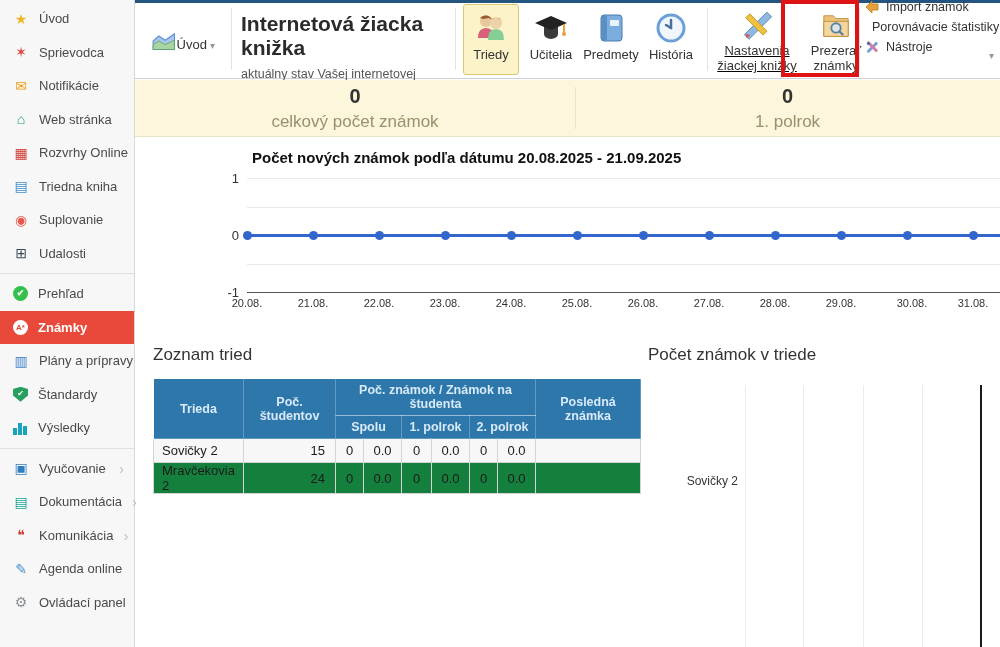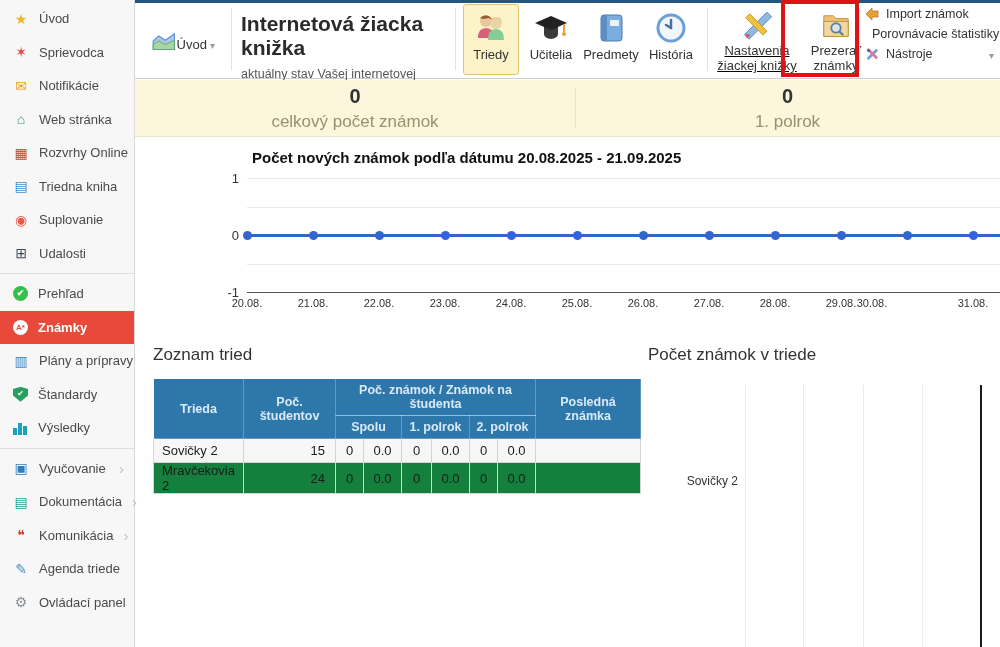--- a/index.html
+++ b/index.html
@@ -45,21 +45,21 @@
   .tb-title h1 { font-size:21px; font-weight:bold; color:#2b2b2b; }
   .tb-title .sub { font-size:12.5px; color:#555; margin-top:7px; }
   .tb-buttons { position:absolute; left:328px; top:4px; display:flex; gap:4px; align-items:stretch; height:71px; }
   .tb-btn { width:56px; border:1px solid transparent; border-radius:3px; display:flex; flex-direction:column;
             align-items:center; justify-content:flex-start; padding-top:7px; cursor:pointer; }
   .tb-btn .lbl { font-size:13px; color:#333; text-align:center; line-height:1.15; margin-top:4px; }
   .tb-btn.active { background:var(--active-tab-bg,#fdf3c9); border-color:var(--active-tab-border,#dfc772); }
   .tb-btn.wide { width:82px;text-decoration:underline; }
   .tb-btn.med { width:68px; }
   .tb-flex-div { width:1px; background:#e2e2e2; margin:4px 4px; }
-  .tb-menu { position:absolute; left:730px; top:7px; width:130px; display:flex; flex-direction:column; gap:6px; }
+  .tb-menu { position:absolute; left:730px; top:0; width:130px; display:flex; flex-direction:column; gap:6px; }
   .tb-menu-item { display:flex; align-items:center; gap:7px; font-size:12.5px; color:#333; cursor:pointer;
                   white-space:nowrap; }
   .menu-dd { position:absolute; right:6px; top:50px; color:#9a9a9a; font-size:10px; }
   .hl-box { position:absolute; left:646px; top:0; width:78px; height:77px;
             border:4px solid var(--highlight-red,#de1414); z-index:50; pointer-events:none; }
 
   
   .statsbar { position:absolute; left:0; top:80px; width:865px; height:57px;
               background:var(--stats-bg,#fcf6dc); border-bottom:1px solid #eae4c8; display:flex; }
   .stat { display:flex; flex-direction:column; align-items:center; justify-content:center; }
@@ -176,21 +176,21 @@
       <span class="sb-lb">Dokumentácia</span>
       <span class="sb-chev">›</span>
     </div>
     <div class="sb-item">
       <span class="sb-ic" style="color: rgb(203, 58, 46);">❝</span>
       <span class="sb-lb">Komunikácia</span>
       <span class="sb-chev">›</span>
     </div>
     <div class="sb-item">
       <span class="sb-ic" style="color: rgb(63, 140, 203);">✎</span>
-      <span class="sb-lb">Agenda triede</span>
+      <span class="sb-lb">Agenda online</span>
     </div>
     <div class="sb-item">
       <span class="sb-ic" style="color: rgb(138, 144, 150);">⚙</span>
       <span class="sb-lb">Ovládací panel</span>
     </div>
   </nav>
 
   <div class="content">
 
     <div class="toolbar">
@@ -339,21 +339,21 @@
           <div class="xlab" style="left: 409px;">25.08.</div>
           <div class="dot" style="left: 503.5px; top: 90.5px;"></div>
           <div class="xlab" style="left: 475px;">26.08.</div>
           <div class="dot" style="left: 569.5px; top: 90.5px;"></div>
           <div class="xlab" style="left: 541px;">27.08.</div>
           <div class="dot" style="left: 635.5px; top: 90.5px;"></div>
           <div class="xlab" style="left: 607px;">28.08.</div>
           <div class="dot" style="left: 701.5px; top: 90.5px;"></div>
           <div class="xlab" style="left: 673px;">29.08.</div>
           <div class="dot" style="left: 767.5px; top: 90.5px;"></div>
-          <div class="xlab" style="left: 704px;">30.08.</div>
+          <div class="xlab" style="left: 744px;">30.08.</div>
           <div class="dot" style="left: 833.5px; top: 90.5px;"></div>
           <div class="xlab" style="left: 805px;">31.08.</div>
         </div>
     </div>
 
     <div class="classes">
       <div class="sec-title">Zoznam tried</div>
       <table>
         <colgroup>
           <col style="width:90px">

